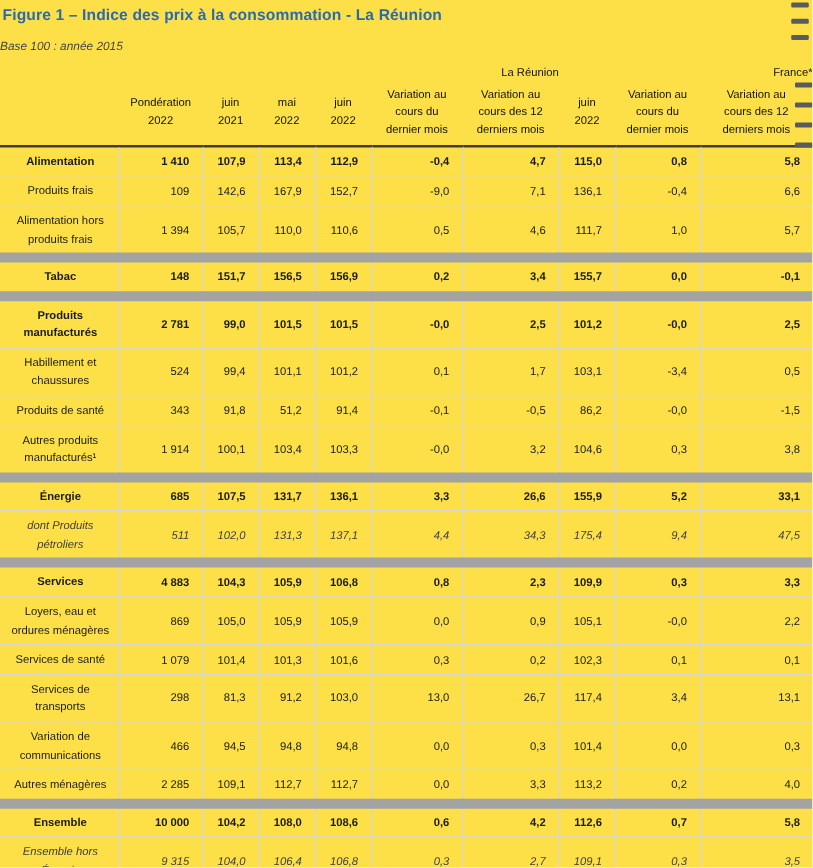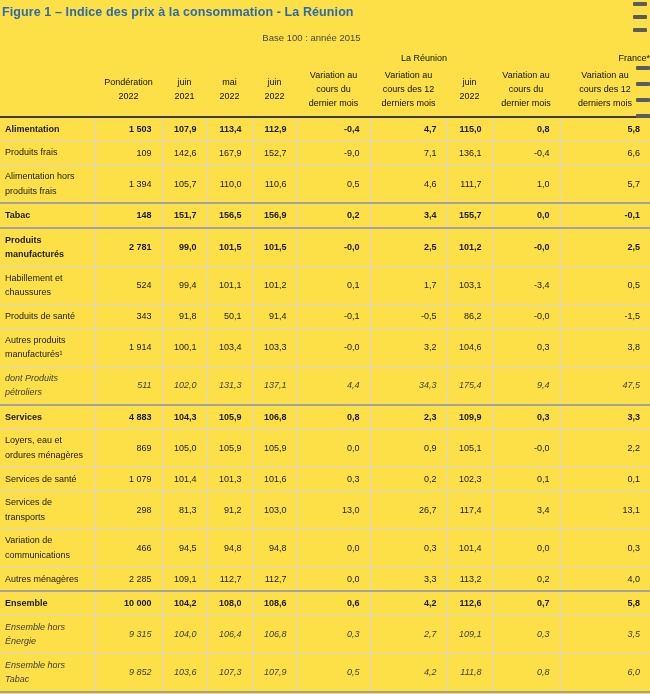--- a/index.html
+++ b/index.html
@@ -4,45 +4,45 @@
 <style>
   html,body { margin:0; padding:0; background:#ffffff; }
   body { width:650px; font-family:"Liberation Sans", sans-serif; -webkit-font-smoothing:antialiased; }
   .page { position:relative; width:650px; height:694px; background:#fde047; overflow:hidden; }
 
   .fig-title {
     color:#2a6bb0; font-weight:bold; font-size:12.5px;
     padding:5px 30px 0 2px; letter-spacing:.1px;
   }
   .base-note {
-    text-align:center; color:#474747; font-size:9.5px;
+    text-align:left; font-style:italic; color:#474747; font-size:9.5px;
     margin:13px 27px 6px 0;
   }
 
   
   .menu-icon { position:absolute; cursor:pointer; }
   .menu-icon .bar { display:block; width:14px; height:4px; background:#5a5b5e; border-radius:1px; }
   .menu-icon.m1 { top:2px; right:3px; }
   .menu-icon.m1 .bar + .bar { margin-top:9px; }
   .menu-icon.m2 { top:66px; right:0; }
   .menu-icon.m2 .bar + .bar { margin-top:12px; }
 
   table.ipc { border-collapse:collapse; width:650px; table-layout:fixed; font-size:9px; color:#1b1b1b; }
   th { font-weight:normal; }
   .gth { text-align:right; font-size:9px; color:#111; padding:4px 0 3px; }
   .cth { text-align:center; white-space:pre-line; line-height:1.55; vertical-align:middle;
          padding:3px 1px 5px; color:#111; border-bottom:2px solid #3d3d3d; }
 
   tbody tr { border-top:1px solid #d6d6d6; }
-  tbody tr.section { border-top:2px solid #a3a3a3; font-weight:bold; }
+  tbody tr.section { border-top:8px solid #a3a3a3; font-weight:bold; }
   tbody tr:first-child { border-top:0; }
   tbody tr:last-child { border-bottom:2px solid #9e9e9e; }
   tbody tr.italic { font-style:italic; color:#3e3e3e; }
   tbody td + td { border-left:1px solid #d6d6d6; }
-  td.label { text-align:left; padding:4px 3px 4px 5px; line-height:1.62; }
+  td.label { text-align:center; padding:4px 3px 4px 5px; line-height:1.62; }
   td.num   { text-align:right; padding:4px 10px 4px 2px; white-space:nowrap; }
 </style>
 </head>
 <body>
 
 <div class="page">
 
   <div class="fig-title">Figure 1 – Indice des prix à la consommation - La Réunion</div>
 
   <div class="menu-icon m1">
@@ -101,21 +101,21 @@
 cours du
 dernier mois</th>
           <th class="cth">Variation au
 cours des 12
 derniers mois</th>
         </tr>
     </thead>
     <tbody>
         <tr class="section">
           <td class="label">Alimentation</td>
-          <td class="num">1 503</td>
+          <td class="num">1 410</td>
           <td class="num">107,9</td>
           <td class="num">113,4</td>
           <td class="num">112,9</td>
           <td class="num">-0,4</td>
           <td class="num">4,7</td>
           <td class="num">115,0</td>
           <td class="num">0,8</td>
           <td class="num">5,8</td>
         </tr>
         <tr class="sub">
@@ -175,39 +175,51 @@
           <td class="num">0,1</td>
           <td class="num">1,7</td>
           <td class="num">103,1</td>
           <td class="num">-3,4</td>
           <td class="num">0,5</td>
         </tr>
         <tr class="sub">
           <td class="label">Produits de santé</td>
           <td class="num">343</td>
           <td class="num">91,8</td>
-          <td class="num">50,1</td>
+          <td class="num">51,2</td>
           <td class="num">91,4</td>
           <td class="num">-0,1</td>
           <td class="num">-0,5</td>
           <td class="num">86,2</td>
           <td class="num">-0,0</td>
           <td class="num">-1,5</td>
         </tr>
         <tr class="sub">
           <td class="label">Autres produits manufacturés¹</td>
           <td class="num">1 914</td>
           <td class="num">100,1</td>
           <td class="num">103,4</td>
           <td class="num">103,3</td>
           <td class="num">-0,0</td>
           <td class="num">3,2</td>
           <td class="num">104,6</td>
           <td class="num">0,3</td>
           <td class="num">3,8</td>
+        </tr>
+        <tr class="section">
+          <td class="label">Énergie</td>
+          <td class="num">685</td>
+          <td class="num">107,5</td>
+          <td class="num">131,7</td>
+          <td class="num">136,1</td>
+          <td class="num">3,3</td>
+          <td class="num">26,6</td>
+          <td class="num">155,9</td>
+          <td class="num">5,2</td>
+          <td class="num">33,1</td>
         </tr>
         <tr class="italic">
           <td class="label">dont Produits pétroliers</td>
           <td class="num">511</td>
           <td class="num">102,0</td>
           <td class="num">131,3</td>
           <td class="num">137,1</td>
           <td class="num">4,4</td>
           <td class="num">34,3</td>
           <td class="num">175,4</td>

